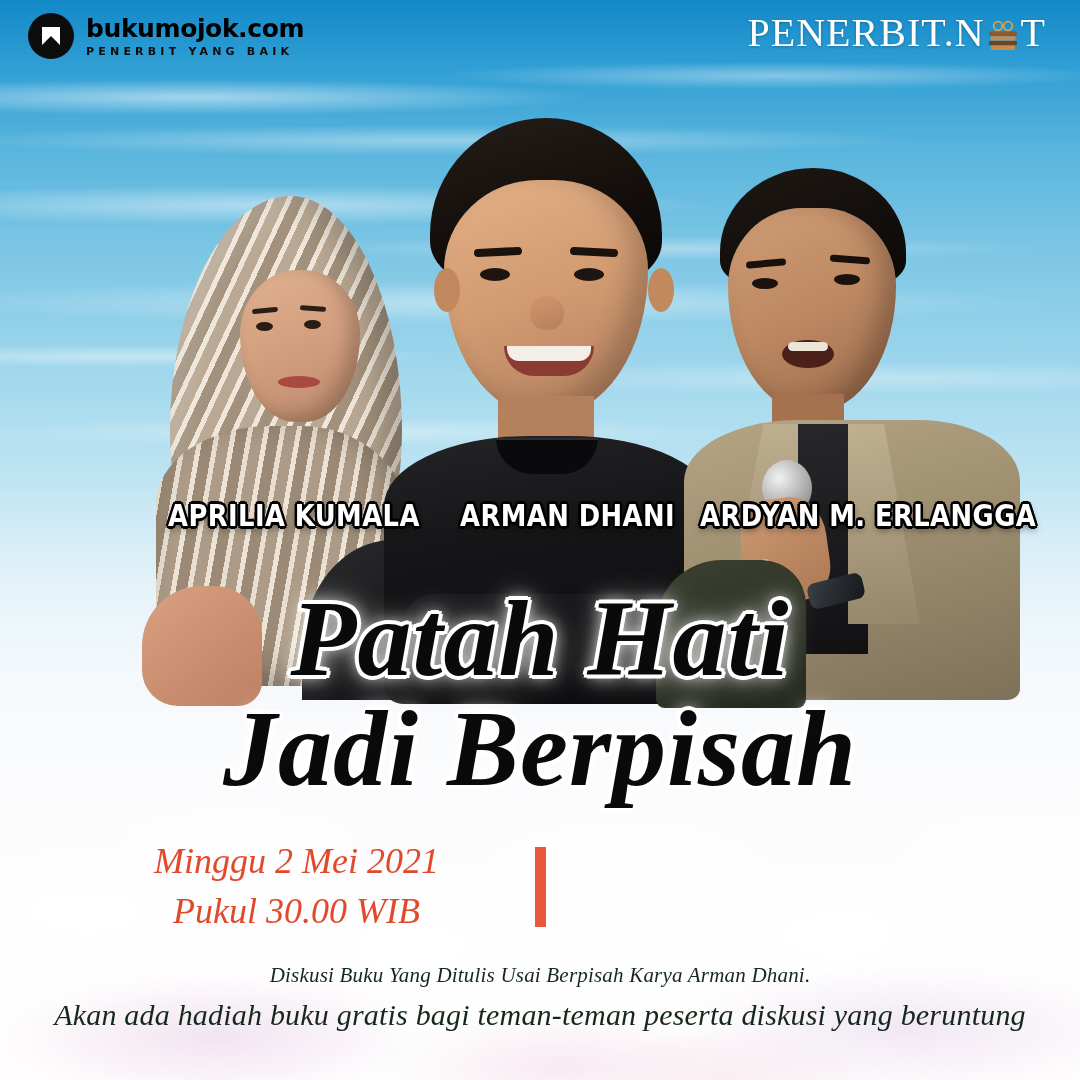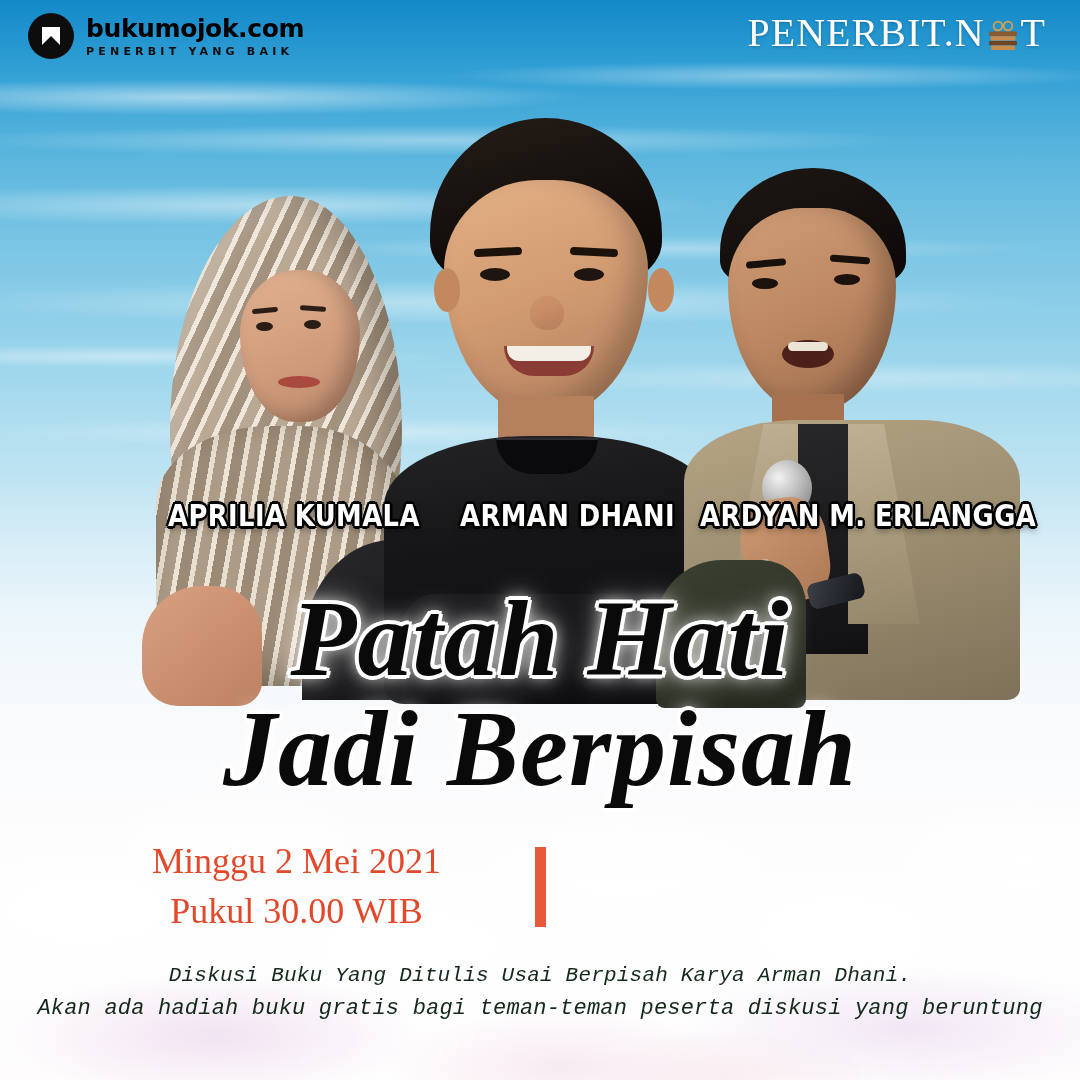--- a/index.html
+++ b/index.html
@@ -327,35 +327,35 @@
   #title-line1 { font-size:108px; letter-spacing:1px; }
   #title-line2 { font-size:108px; letter-spacing:1px; margin-top:4px; }
 
   
   #details {
     position:absolute; left:0; right:0; top:832px; height:110px;
     display:flex; align-items:center; justify-content:center; gap:0;
   }
   .detail-col {
     width:400px; text-align:center;
-    font-family:"Liberation Serif", serif; 
+    font-family:"Liberation Serif", serif; font-style:italic;
     color:#e2492b; font-size:36px; line-height:1.38;
   }
   #detail-divider {
     width:11px; height:80px; background:#e8593c; flex:0 0 auto; margin:0 38px;
   }
 
   
   #footnote {
     position:absolute; left:0; right:0; top:960px; text-align:center;
-    font-family:Liberation Mono, monospace; font-style:italic;
+    font-family:Liberation Serif, serif; font-style:italic;
     color:#14291a; font-size:21px; line-height:1.52;
     letter-spacing:.2px;
   }
-  #footnote .l2 { font-size:22px; }
+  #footnote .l2 { font-size:30px; }
 </style>
 </head>
 <body>
 
 <div id="poster">
 
   <div class="sky"></div>
   <div class="cirrus"></div>
   <div class="rainbow"></div>
   <div class="cumulus"></div>

